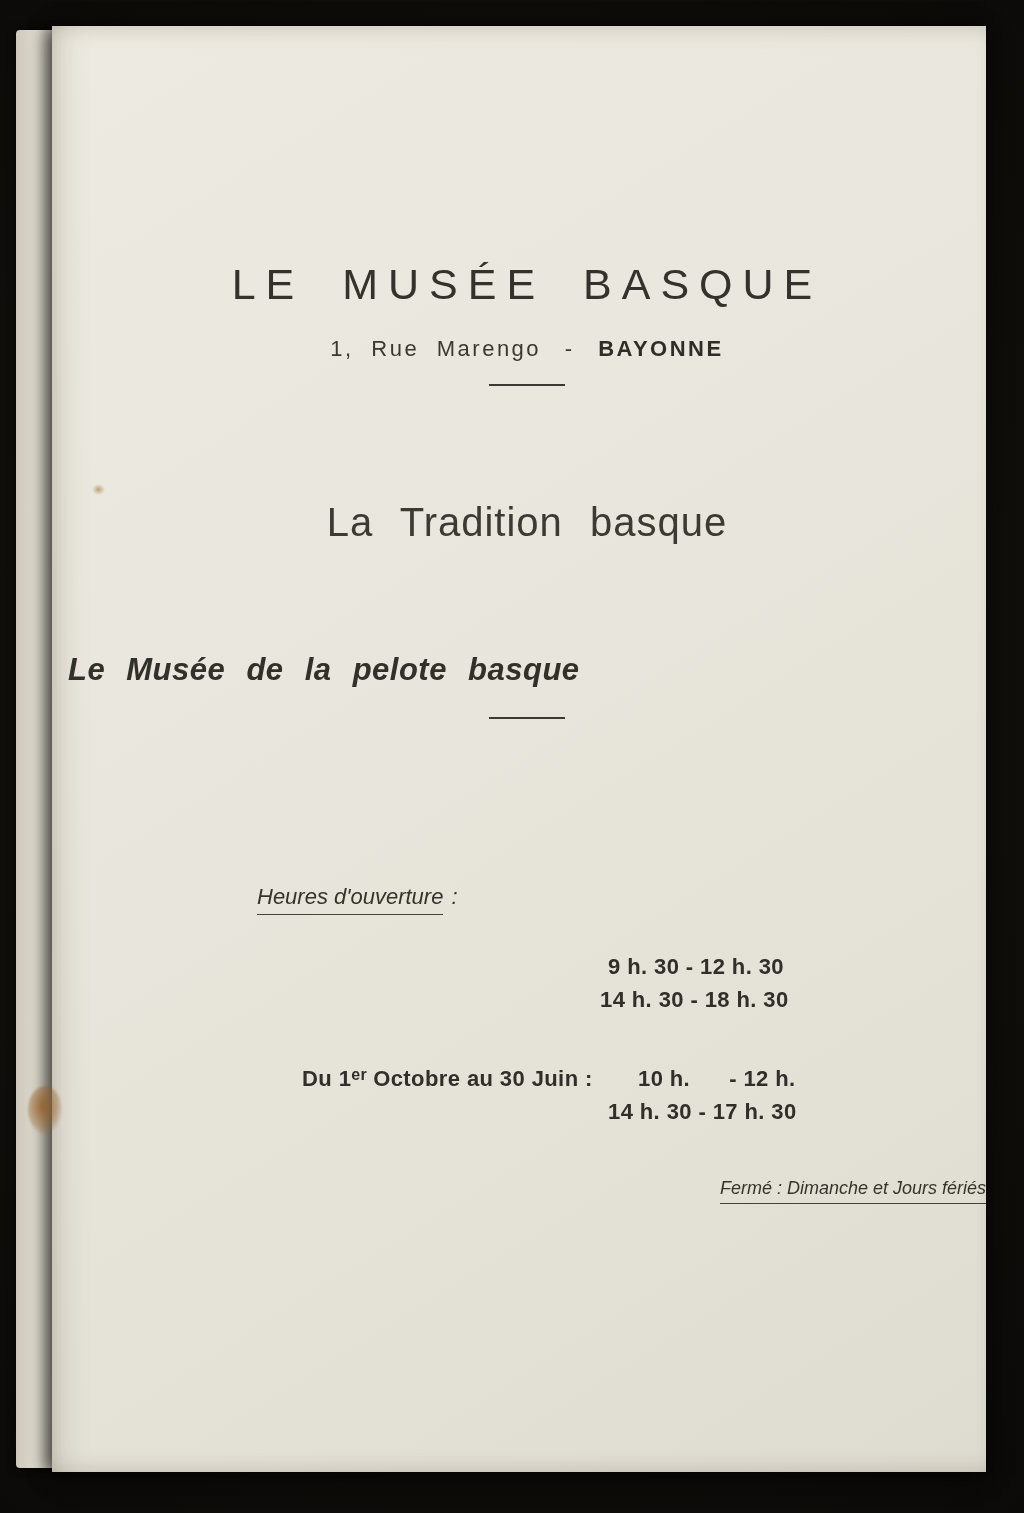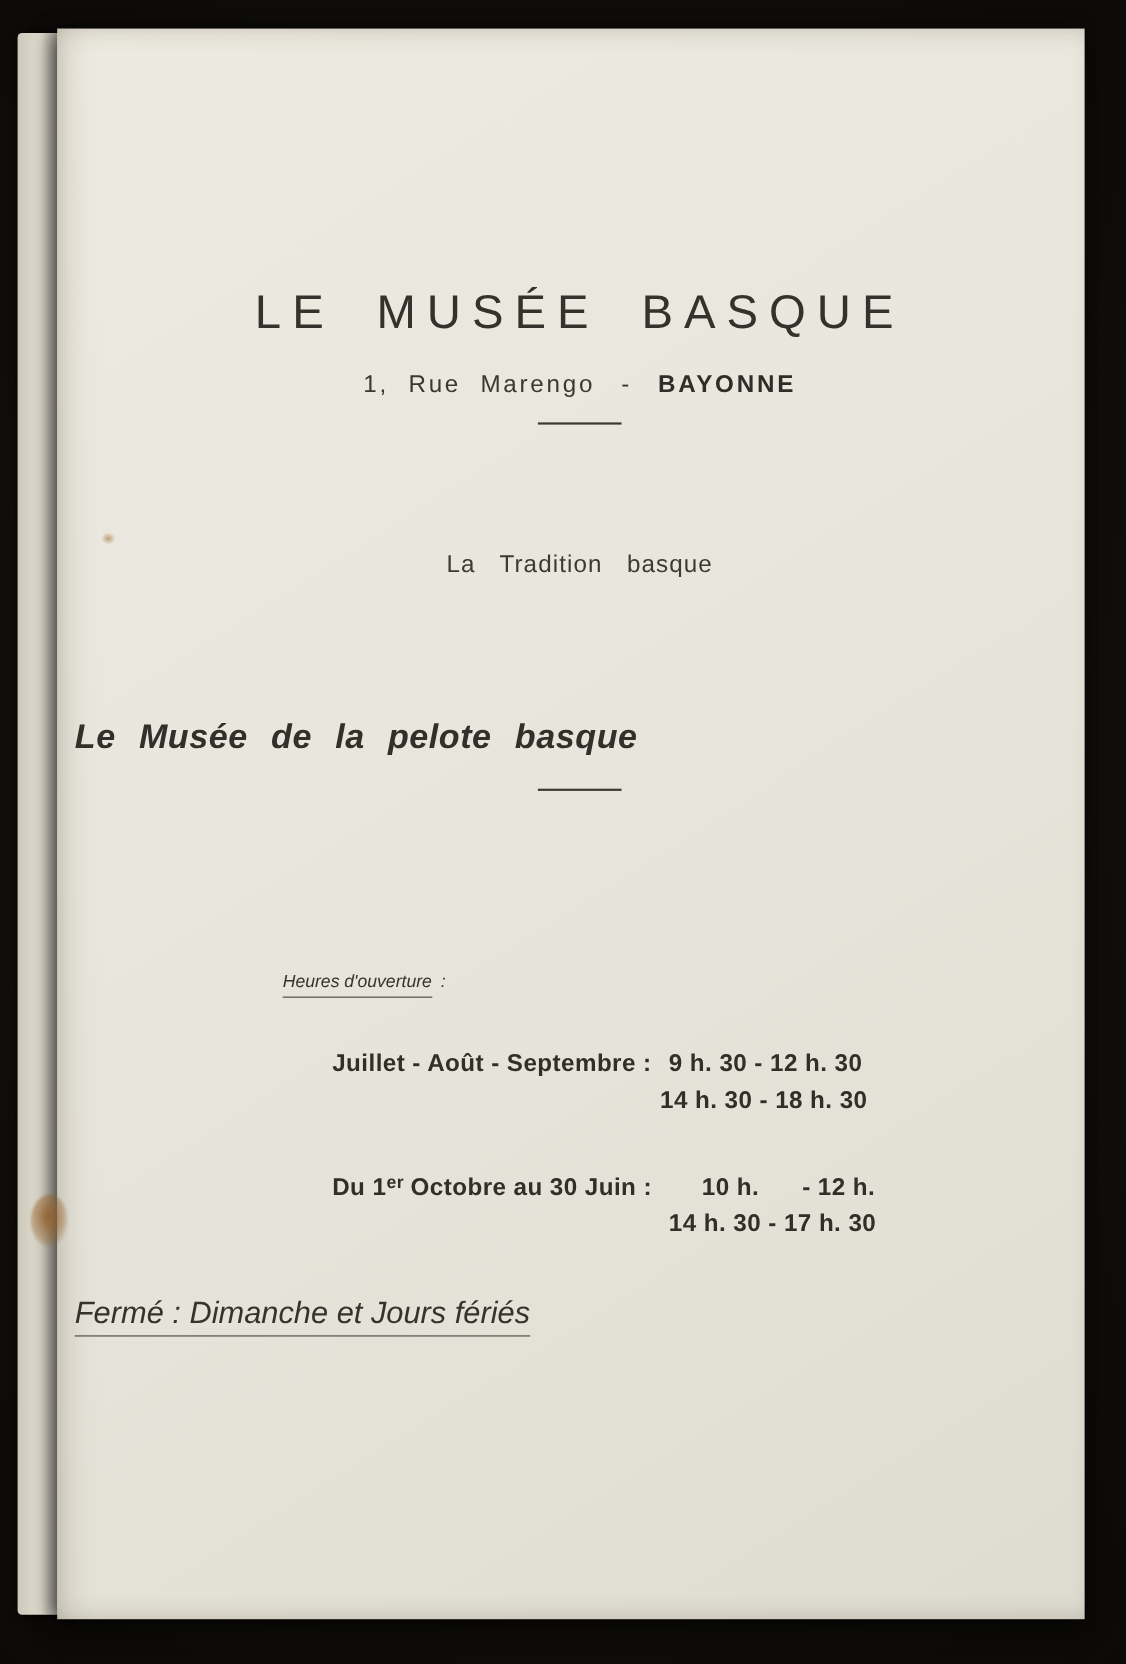--- a/index.html
+++ b/index.html
@@ -39,50 +39,50 @@
   .address .sep{margin:0 6px;}
   .address .city{font-weight:700;letter-spacing:2.5px;color:#2f2d27;}
   .rule{
     position:absolute;left:50%;transform:translateX(-50%);
     width:76px;border-top:2.5px solid #3b3933;height:0;
   }
   .rule1{top:358px;}
   .rule2{top:691px;}
   .trad{
     position:absolute;left:0;right:0;text-align:center;
-    font-size:22px;font-weight:400;letter-spacing:1px;word-spacing:15px;color:#3c3a33;
+    font-size:40px;font-weight:400;letter-spacing:1px;word-spacing:15px;color:#3c3a33;
   }
   .trad1{top:474px;}
   .trad2{top:536px;}
   .museum{
     position:absolute;left:0;right:0;top:626px;text-align:left;
     font-size:31px;font-style:italic;font-weight:700;
     letter-spacing:0.5px;word-spacing:12px;color:#32302a;
   }
   .hours-heading{
     position:absolute;left:189px;top:858px;
-    font-size:16px;font-style:italic;font-weight:500;color:#35332c;
+    font-size:22px;font-style:italic;font-weight:500;color:#35332c;
   }
   .u{border-bottom:1.5px solid #45423a;padding-bottom:5px;}
   .hours-heading .colon{margin-left:8px;}
   .sched{
     position:absolute;font-size:22px;font-weight:700;
     letter-spacing:0.4px;color:#312f29;
   }
   .sum-label{left:234px;top:928px;}
   .sum-time1{left:540px;top:928px;}
   .sum-time2{left:532px;top:961px;}
   .win-label{left:234px;top:1040px;}
   .win-label .sup{font-size:16px;vertical-align:6px;}
   .win-label .suffix{margin-left:6px;}
   .win-time1{left:540px;top:1040px;white-space:pre;margin-left:30px;}
   .win-time2{left:528px;top:1073px;margin-left:12px;}
   .closed{
-    position:absolute;left:0;right:0;top:1152px;text-align:left;
-    font-size:28px;font-style:italic;font-weight:500;color:#35332c;
+    position:absolute;left:0;right:0;top:1152px;text-align:right;
+    font-size:18px;font-style:italic;font-weight:500;color:#35332c;
   }
   .stain1{
     position:absolute;left:28px;top:1086px;width:34px;height:48px;border-radius:50%;
     background:radial-gradient(ellipse at 45% 42%, rgba(146,92,36,0.85) 0%, rgba(146,92,36,0.35) 55%, rgba(146,92,36,0) 75%);
     filter:blur(1px);
   }
   .stain2{
     position:absolute;left:40px;top:458px;width:13px;height:11px;border-radius:50%;
     background:radial-gradient(ellipse at 50% 50%, rgba(160,112,50,0.6) 0%, rgba(160,112,50,0) 70%);
     filter:blur(0.5px);
@@ -110,21 +110,20 @@
       <div class="trad trad1">La Tradition basque</div>
 
       <div class="museum">Le Musée de la pelote basque</div>
 
       <div class="rule rule2"></div>
 
       <div class="hours-heading">
         <span class="u">Heures d'ouverture</span><span class="colon">:</span>
       </div>
 
-      <div class="sched sum-label">Juillet - Août - Septembre :</div>
       <div class="sched sum-time1">9 h. 30 - 12 h. 30</div>
       <div class="sched sum-time2">14 h. 30 - 18 h. 30</div>
 
       <div class="sched win-label">
         <span>Du 1</span><span class="sup">er</span><span class="suffix">Octobre au 30 Juin :</span>
       </div>
       <div class="sched win-time1">10 h.      - 12 h.</div>
       <div class="sched win-time2">14 h. 30 - 17 h. 30</div>
 
       <div class="closed">

